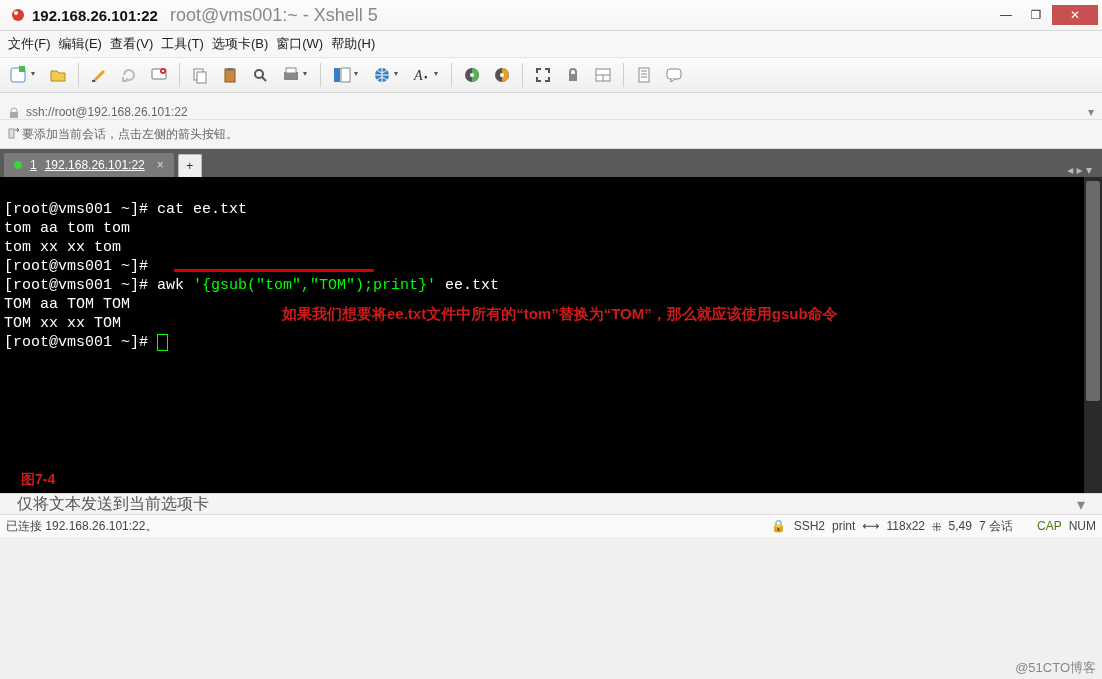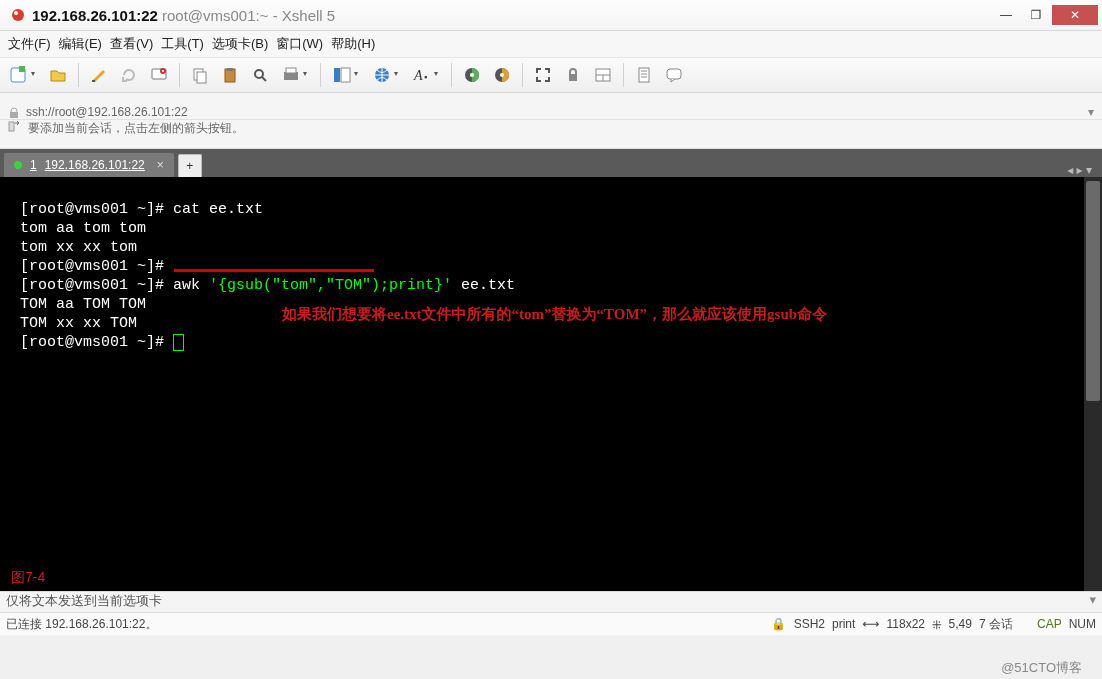--- a/index.html
+++ b/index.html
@@ -1,49 +1,49 @@
 <!DOCTYPE html>
 <html><head>
 <meta charset="utf-8">
 <style>
 html,body{margin:0;padding:0;font-family:"Microsoft YaHei",Tahoma,sans-serif;font-size:12px;background:#f0f0f0;color:#333;width:1102px;height:679px;overflow:hidden;position:relative}
 .titlebar{height:30px;background:linear-gradient(#fdfdfd,#f4f4f4);display:flex;align-items:center;padding:0 4px;border-bottom:1px solid #d8d8d8}
 .titlebar .logo{width:16px;height:16px;margin:0 6px}
 .titlebar .bold{font-size:15px;font-weight:bold;color:#111}
-.titlebar .sub{font-size:15px;color:#888;margin-left:4px}
+.titlebar .sub{font-size:18px;color:#888;margin-left:12px}
 .titlebar .spacer{flex:1}
 .winbtn{width:28px;height:20px;display:flex;align-items:center;justify-content:center;margin-left:2px}
 .winbtn.close{background:#c75050;color:#fff;width:46px}
 .menubar{height:26px;background:#f7f7f7;display:flex;align-items:center;padding:0 8px;gap:8px;border-bottom:1px solid #e6e6e6}
 .menubar span{font-size:13px;color:#222}
 .toolbar{height:34px;background:linear-gradient(#fbfbfb,#efefef);display:flex;align-items:center;padding:0 6px;gap:6px;border-bottom:1px solid #d5d5d5}
 .tb-btn{width:24px;height:24px;display:flex;align-items:center;justify-content:center;border-radius:2px}
 .tb-btn.drop{width:34px}
 .tb-sep{width:1px;height:24px;background:#d0d0d0;margin:0 2px}
 .addressbar{height:26px;background:#f5f5f5;display:flex;align-items:flex-end;padding:0 8px;gap:6px;border-bottom:1px solid #e2e2e2;color:#666}
-.tipbar{height:28px;background:#f5f5f5;display:flex;align-items:flex-start;padding:0 8px;gap:6px;color:#666;border-bottom:1px solid #ddd}
+.tipbar{height:28px;background:#f5f5f5;display:flex;align-items:center;padding:0 8px;color:#666;border-bottom:1px solid #ddd}
 .tabstrip{height:28px;background:#5a5a5a;display:flex;align-items:flex-end;padding:0 4px}
 .tab{height:24px;background:#7a7a7a;color:#fff;display:flex;align-items:center;padding:0 10px;font-size:12px;border-radius:2px 2px 0 0;gap:8px}
 .tab .dot{width:8px;height:8px;background:#3bd23b;border-radius:50%}
 .tab .x{color:#ddd;margin-left:4px}
 .tab-add{width:22px;height:22px;background:#eee;display:flex;align-items:center;justify-content:center;margin-left:4px;border:1px solid #bbb;border-bottom:none;border-radius:2px 2px 0 0}
 .tabstrip .arrows{margin-left:auto;color:#bbb;padding-right:6px}
-.terminal{background:#000;color:#fff;font-family:Consolas,"Courier New",monospace;font-size:15px;line-height:19px;padding:4px 20px;white-space:pre;position:relative;height:414px;box-sizing:border-box;overflow:hidden}
+.terminal{background:#000;color:#fff;font-family:Consolas,"Courier New",monospace;font-size:15px;line-height:19px;padding:4px 4px;white-space:pre;position:relative;height:316px;box-sizing:border-box;overflow:hidden}
 .prompt{color:#fff}
 .green{color:#00ff00}
-.term-annot{position:absolute;left:282px;top:124px;color:#cc1b1b;font-family:Liberation Serif, serif;font-size:15px;font-weight:bold;line-height:26px;white-space:normal;width:640px}
-.term-fig{position:absolute;left:11px;bottom:4px;color:#cc1b1b;font-family:"Microsoft YaHei",sans-serif;font-size:14px;font-weight:normal}
+.term-annot{position:absolute;left:282px;top:124px;color:#cc1b1b;font-family:Liberation Sans, sans-serif;font-size:15px;font-weight:bold;line-height:26px;white-space:normal;width:640px}
+.term-fig{position:absolute;left:21px;bottom:4px;color:#cc1b1b;font-family:"Microsoft YaHei",sans-serif;font-size:14px;font-weight:bold}
 .underline{position:absolute;left:174px;top:92px;width:200px;height:3px;background:#d20000}
 .cursor{display:inline-block;width:9px;height:15px;border:1px solid #00ff00;vertical-align:middle}
 .scrollbar{position:absolute;right:0;top:0;width:18px;height:100%;background:#2a2a2a}
 .thumb{position:absolute;right:2px;top:4px;width:14px;height:220px;background:#6a6a6a;border-radius:2px}
-.statusbar{height:20px;background:#f4f4f4;display:flex;align-items:flex-start;font-size:13px;color:#555;padding:0 6px;border-top:1px solid #ddd}
+.statusbar{height:20px;background:#f4f4f4;display:flex;align-items:center;font-size:16px;color:#555;padding:0 17px;border-top:1px solid #ddd}
 .footbar{height:22px;background:#fafafa;display:flex;align-items:center;font-size:12px;color:#444;padding:0 6px;border-top:1px solid #ddd;gap:7px}
 .footbar .spacer{flex:1}
-.watermark{position:absolute;right:20px;bottom:2px;color:#888;font-size:13px}
+.watermark{position:absolute;right:6px;bottom:2px;color:#888;font-size:13px}
 .gray{color:#4d7c0f}
 svg{display:block}
 </style>
 </head>
 <body>
 
 <div class="titlebar">
   <span class="logo">
     <svg width="16" height="16">
         <circle cx="8" cy="8" r="6" fill="#d93c2c"></circle>

